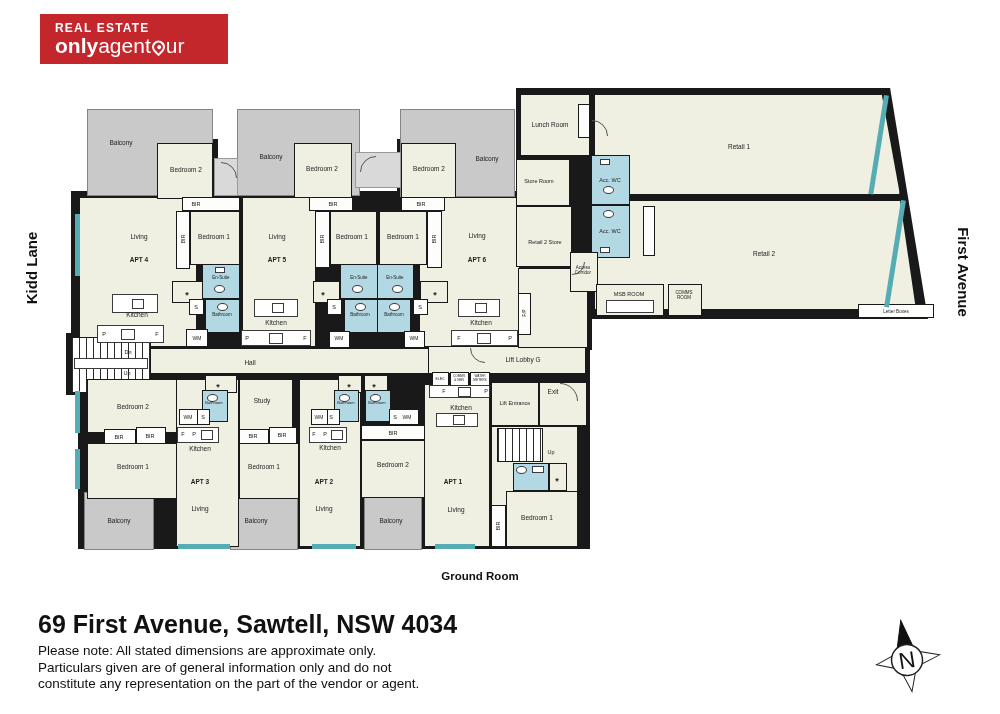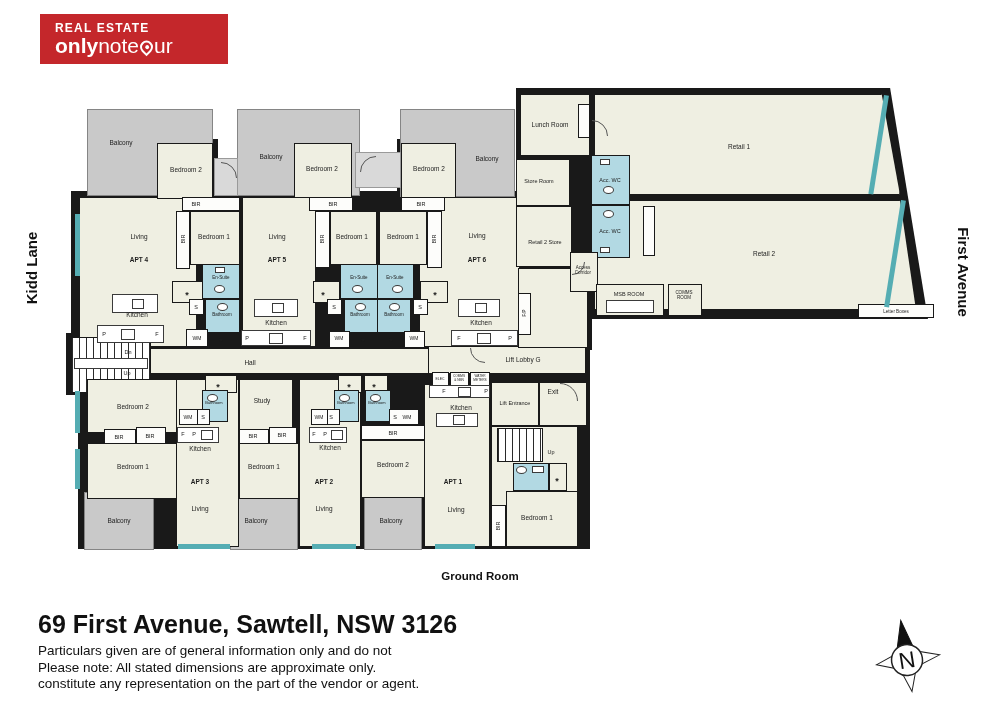--- a/index.html
+++ b/index.html
@@ -42,21 +42,21 @@
              border-radius:50%;box-sizing:border-box;}
   .pl{position:absolute;color:#1c1c1c;white-space:nowrap;text-align:center;}
 </style>
 </head>
 <body>
 
 <div id="logo" class="abs" style="background: rgb(196, 39, 43);">
   <div class="re">REAL ESTATE</div>
   <div class="brand">
     <span class="b1">only</span>
-      <span class="b2">note</span>
+      <span class="b2">agent</span>
       <span class="pin"></span>
       <span class="b2">ur</span>
   </div>
 </div>
 
 <div class="abs street" style="left:31px;top:268px;transform:translate(-50%,-50%) rotate(-90deg);">Kidd Lane</div>
 <div class="abs street" style="left:963px;top:272px;transform:translate(-50%,-50%) rotate(90deg);">First Avenue</div>
 
 <div id="floorplan" class="abs" style="left:0;top:0;width:1000px;height:714px;">
     <div class="abs k-wall" style="left: 71px; top: 191px; width: 455px; height: 162px;"></div>
@@ -337,24 +337,24 @@
     <div class="pl" style="left: 363px; top: 341px; font-size: 9px; font-weight: bold; transform: translate(-50%, -50%);">*</div>
     <div class="pl" style="left: 391px; top: 341px; font-size: 9px; font-weight: bold; transform: translate(-50%, -50%);">*</div>
     <div class="pl" style="left: 218px; top: 387px; font-size: 9px; font-weight: bold; transform: translate(-50%, -50%);">*</div>
     <div class="pl" style="left: 349px; top: 387px; font-size: 9px; font-weight: bold; transform: translate(-50%, -50%);">*</div>
     <div class="pl" style="left: 374px; top: 387px; font-size: 9px; font-weight: bold; transform: translate(-50%, -50%);">*</div>
     <div class="pl" style="left: 557px; top: 481px; font-size: 9px; font-weight: bold; transform: translate(-50%, -50%);">*</div>
   </div>
 
 <div id="ground" class="abs" style="left:480px;top:576px;transform:translate(-50%,-50%);">Ground Room</div>
 
-<div id="address" class="abs">69 First Avenue, Sawtell, NSW 3126</div>
+<div id="address" class="abs">69 First Avenue, Sawtell, NSW 4034</div>
 <div id="disclaimer" class="abs">
+  <div>Please note: All stated dimensions are approximate only.</div>
   <div>Particulars given are of general information only and do not</div>
-  <div>Please note: All stated dimensions are approximate only.</div>
   <div>constitute any representation on the part of the vendor or agent.</div>
 </div>
 
 <svg class="abs" style="left:872px;top:612px;" width="70" height="92" viewBox="0 0 70 92">
   <g transform="translate(35,48) rotate(-9)">
     <polygon points="0,-40 9,-9 -9,-9" fill="#111" stroke="#111" stroke-width="1"></polygon>
     <polygon points="33,0 9,-8 9,8" fill="#fff" stroke="#222" stroke-width="1"></polygon>
     <polygon points="0,32 -8,9 8,9" fill="#fff" stroke="#222" stroke-width="1"></polygon>
     <polygon points="-31,0 -9,-8 -9,8" fill="#fff" stroke="#222" stroke-width="1"></polygon>
     <circle cx="0" cy="0" r="15.5" fill="#fff" stroke="#222" stroke-width="1.5"></circle>

